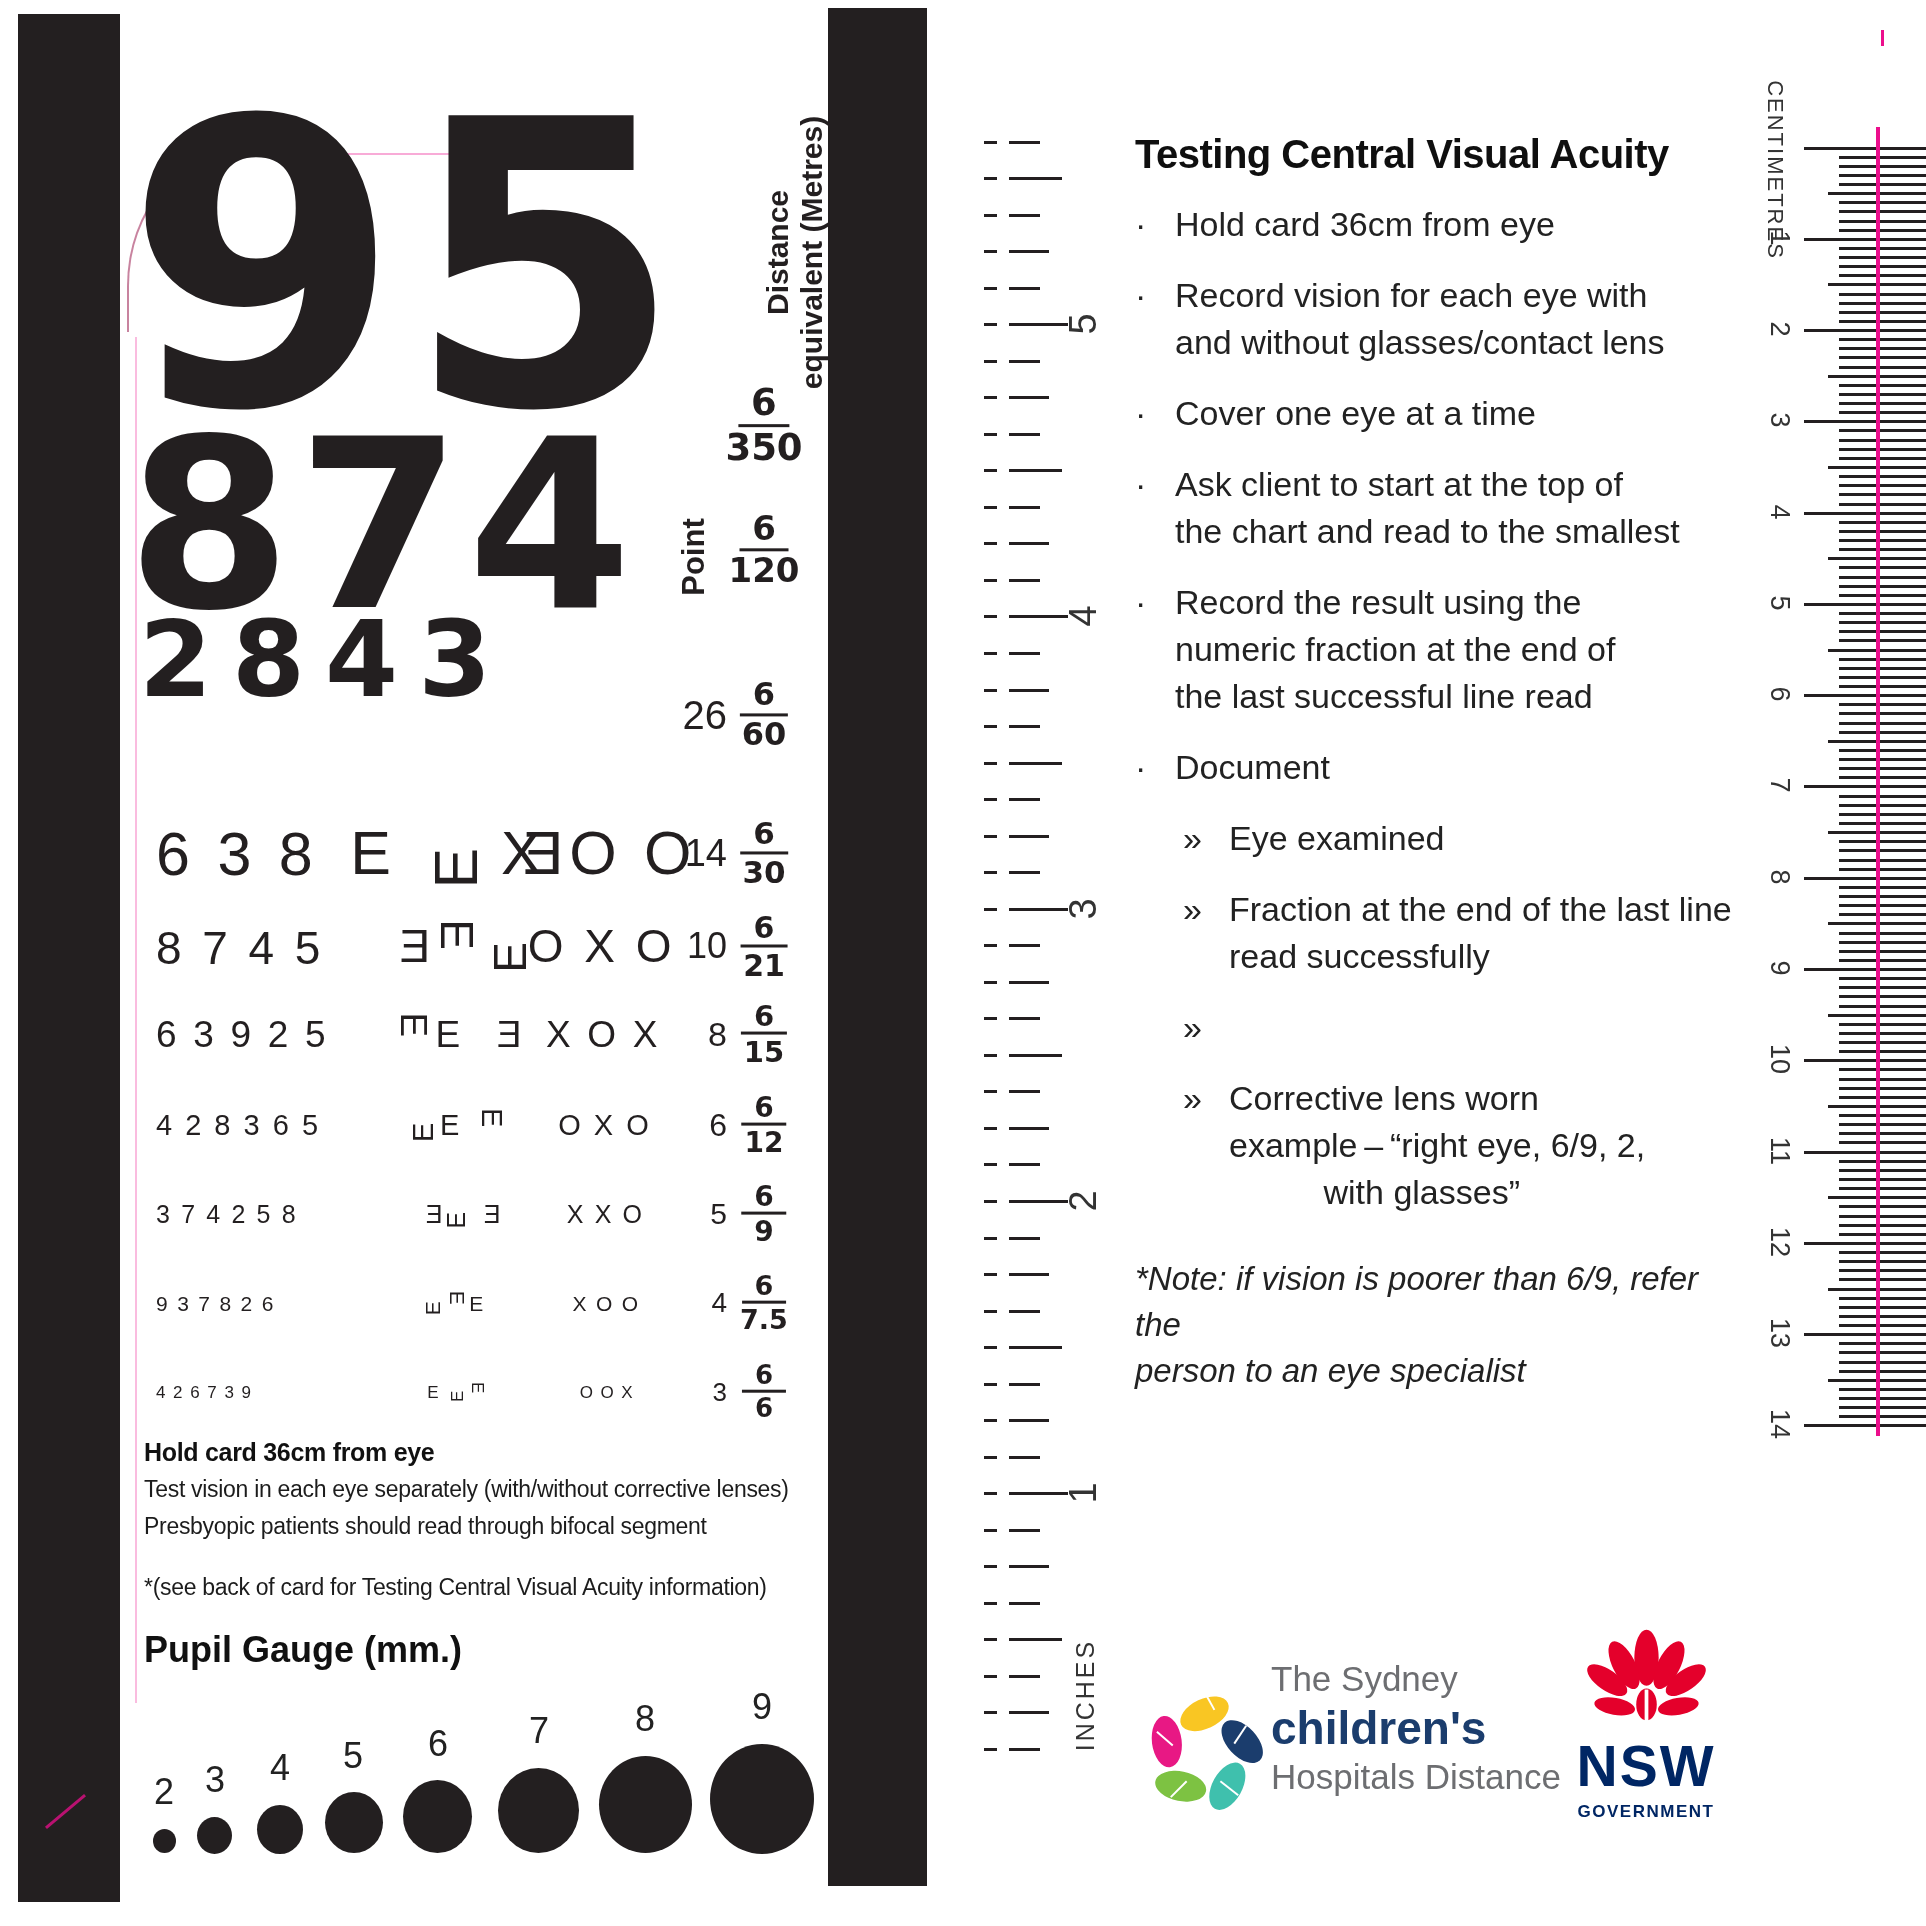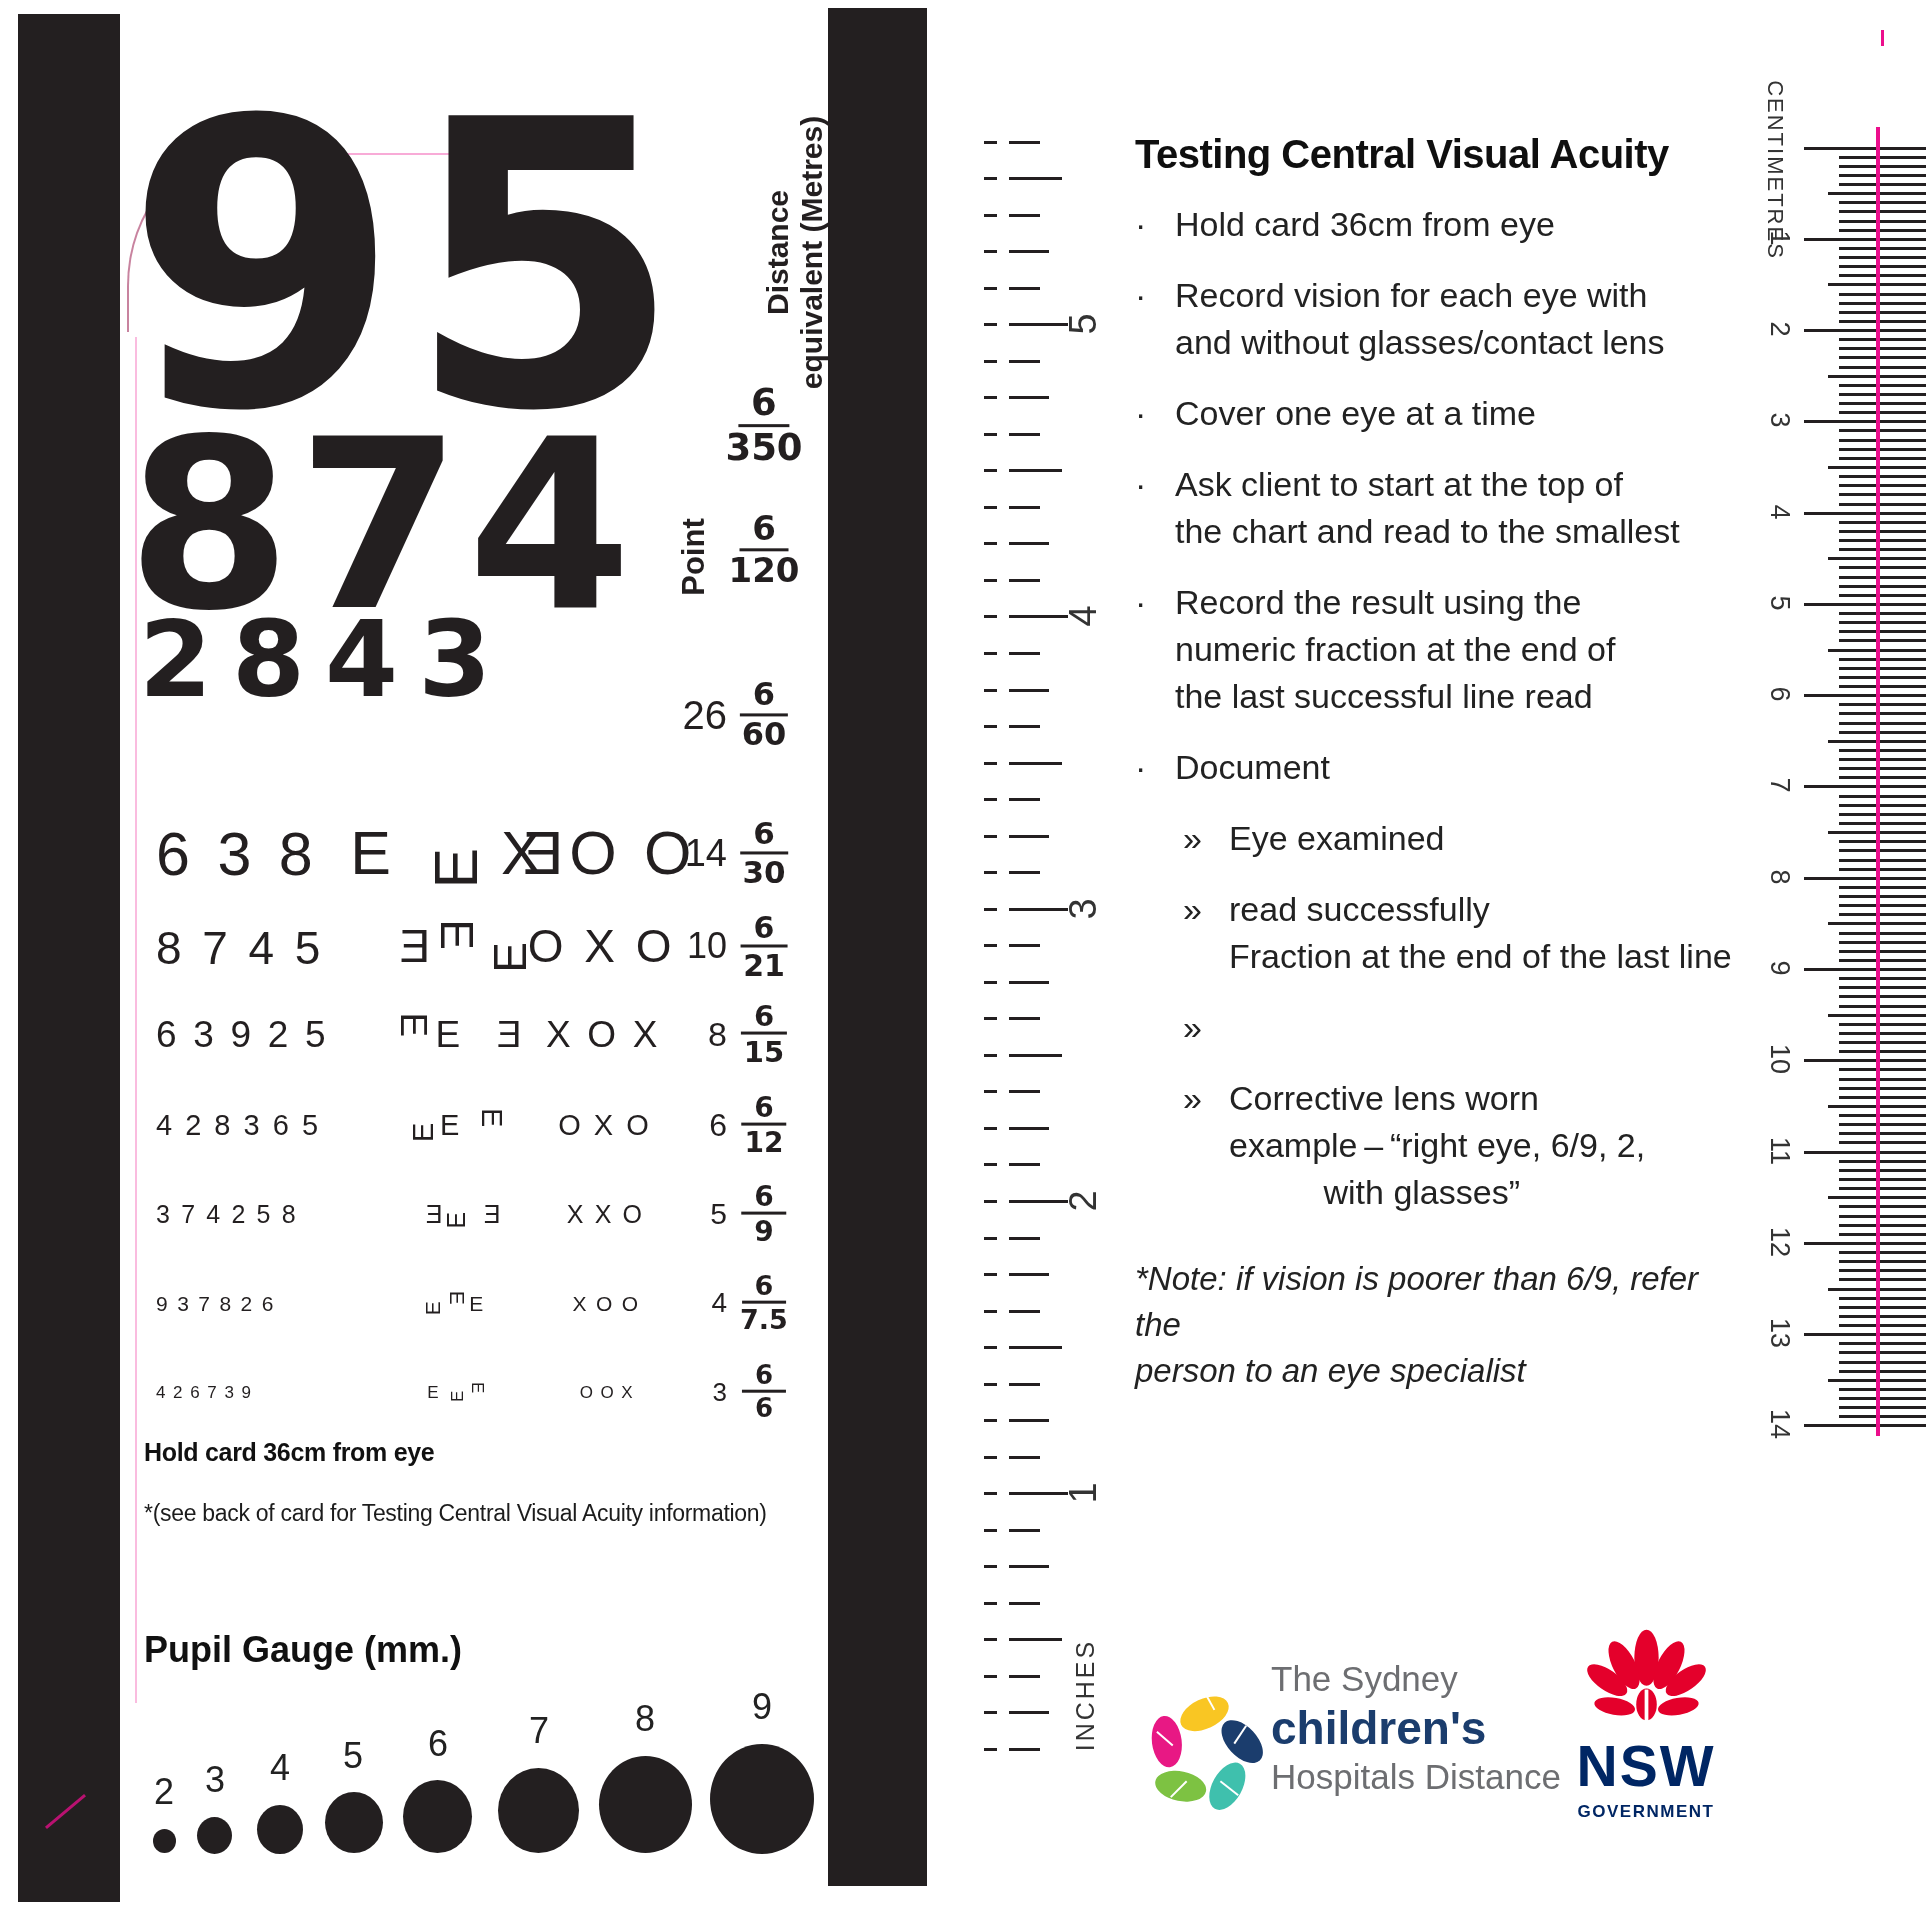--- a/index.html
+++ b/index.html
@@ -175,20 +175,24 @@
   <div class="vlabel" id="point-header" style="left:693px;top:557px;transform:translate(-50%,-50%) rotate(-90deg);font-weight:bold;font-size:31px">Point</div>
 
   <div class="vlabel" style="left:626px;top:219px;width:337px;height:67px;transform:rotate(-90deg);
               font-weight:bold;font-size:30px;line-height:34px;text-align:center;white-space:normal">
     <div>Distance</div>
     <div>equivalent (Metres)</div>
   </div>
 
   <div id="footer">
     <div class="fb">Hold card 36cm from eye</div>
+    <div id="footer-lines">
+        <div>Test vision in each eye separately (with/without corrective lenses)</div>
+        <div>Presbyopic patients should read through bifocal segment</div>
+      </div>
     <div class="fnote">*(see back of card for Testing Central Visual Acuity information)</div>
   </div>
 
   <div id="pupil-title">Pupil Gauge (mm.)</div>
   <div id="pupil-row">
       <div class="pupil-circle" style="left: 153px; top: 1829px; width: 23px; height: 24px;"></div>
       <div class="pupil-label" style="left: 164px; top: 1792px;">2</div>
       <div class="pupil-circle" style="left: 197px; top: 1817px; width: 35px; height: 37px;"></div>
       <div class="pupil-label" style="left: 215px; top: 1780px;">3</div>
       <div class="pupil-circle" style="left: 257px; top: 1805px; width: 46px; height: 49px;"></div>
@@ -509,22 +513,22 @@
         </div>
         <div class="b sub">
           <div class="mk">»</div>
           <div class="t">
             <div>Eye examined</div>
           </div>
         </div>
         <div class="b sub">
           <div class="mk">»</div>
           <div class="t">
+            <div>Fraction at the end of the last line</div>
             <div>read successfully</div>
-            <div>Fraction at the end of the last line</div>
           </div>
         </div>
         <div class="b sub">
           <div class="mk">»</div>
         </div>
         <div class="b sub">
           <div class="mk">»</div>
           <div class="t">
             <div>Corrective lens worn</div>
             <div>example – “right eye, 6/9, 2,</div>

